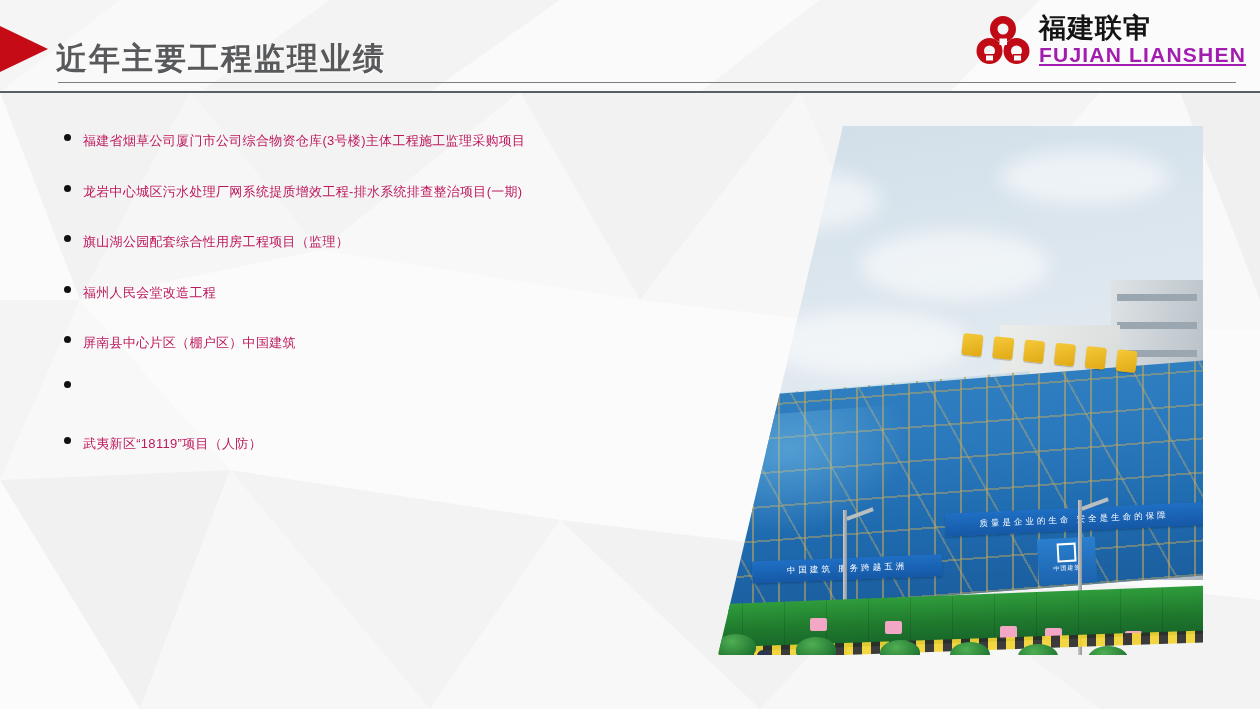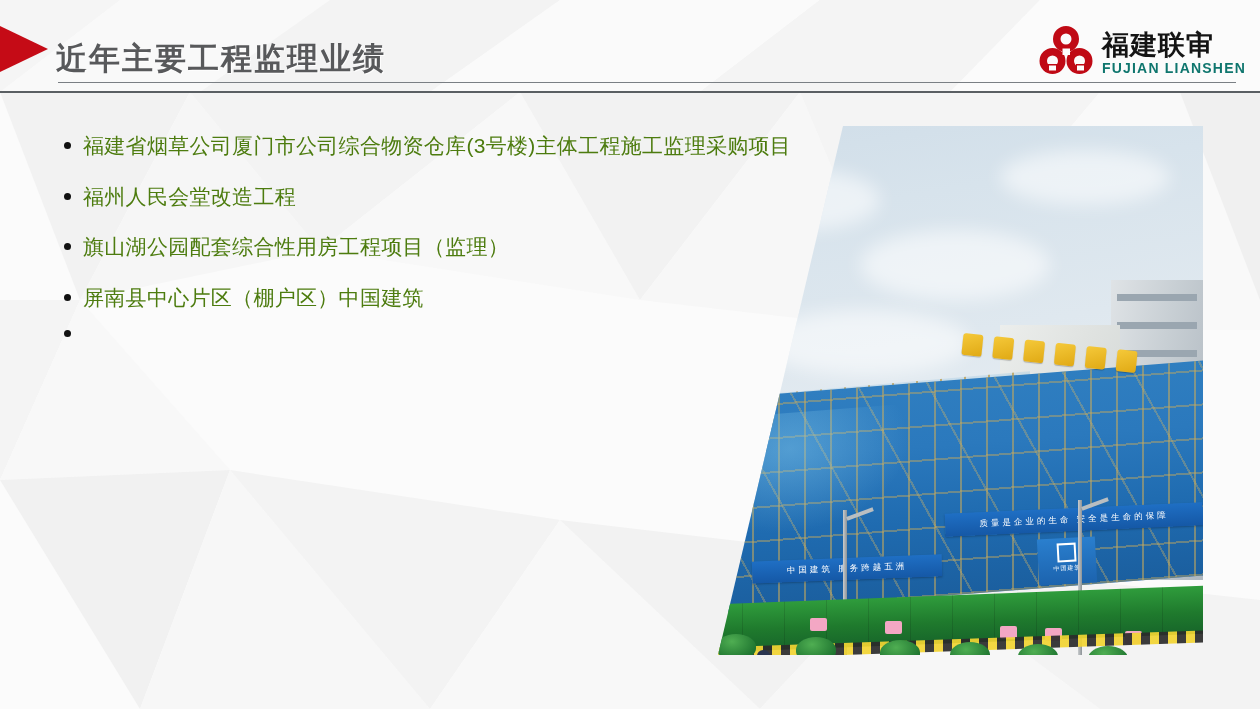--- a/index.html
+++ b/index.html
@@ -67,41 +67,42 @@
     width: 1178px;
     height: 1px;
     background: #7a7f84;
   }
 
   
   .logo {
     position: absolute;
     right: 14px; top: 14px;
     display: flex;
-    align-items: flex-end;
+    align-items: flex-start;
     gap: 8px;
     height: 62px;
   }
   .logo-mark { width: 56px; height: 52px; flex: 0 0 auto; }
   .logo-text { display: flex; flex-direction: column; justify-content: center; }
   .logo-cn {
     font-size: 27px;
     font-weight: bold;
     color: #141414;
     letter-spacing: 1px;
     line-height: 1.08;
     white-space: nowrap;
   }
   .logo-en {
-    font-size: 14px;
+    font-size: 21px;
     font-weight: bold;
-    color: #0f766e;
+    color: #a21caf;
     letter-spacing: 1.2px;
     line-height: 1.1;
     white-space: nowrap;
+    text-decoration: underline;
   }
 
   
   .bullets {
     position: absolute;
     left: 64px; top: 132px;
     width: 740px;
   }
   .bullet-row {
     display: flex;
@@ -110,22 +111,22 @@
   }
   .bullet-dot {
     flex: 0 0 auto;
     width: 7px; height: 7px;
     border-radius: 50%;
     background: #111;
     margin-right: 12px;
     transform: translateY(-4px);
   }
   .bullet-text {
-    font-size: 21px;
-    color: #4d7c0f;
+    font-size: 13px;
+    color: #be185d;
     white-space: nowrap;
     letter-spacing: .3px;
   }
 
   
   .photo {
     position: absolute;
     left: 700px; top: 110px;
     width: 520px; height: 560px;
     clip-path: polygon(143px 16px, 503px 16px, 503px 545px, 18px 545px);
@@ -401,32 +402,40 @@
   </div>
   <div class="header-rule"></div>
 
   <div class="bullets">
     <div class="bullet-row">
       <span class="bullet-dot"></span>
       <span class="bullet-text">福建省烟草公司厦门市公司综合物资仓库(3号楼)主体工程施工监理采购项目</span>
     </div>
     <div class="bullet-row">
       <span class="bullet-dot"></span>
+      <span class="bullet-text">龙岩中心城区污水处理厂网系统提质增效工程-排水系统排查整治项目(一期)</span>
+    </div>
+    <div class="bullet-row">
+      <span class="bullet-dot"></span>
+      <span class="bullet-text">旗山湖公园配套综合性用房工程项目（监理）</span>
+    </div>
+    <div class="bullet-row">
+      <span class="bullet-dot"></span>
       <span class="bullet-text">福州人民会堂改造工程</span>
     </div>
     <div class="bullet-row">
       <span class="bullet-dot"></span>
-      <span class="bullet-text">旗山湖公园配套综合性用房工程项目（监理）</span>
-    </div>
-    <div class="bullet-row">
-      <span class="bullet-dot"></span>
       <span class="bullet-text">屏南县中心片区（棚户区）中国建筑</span>
     </div>
     <div class="bullet-row">
       <span class="bullet-dot"></span>
+    </div>
+    <div class="bullet-row">
+      <span class="bullet-dot"></span>
+      <span class="bullet-text">武夷新区“18119”项目（人防）</span>
     </div>
   </div>
 
   <div class="photo">
     <div class="photo-inner">
 
       <div class="sky"></div>
       <div class="cloud" style="left:30px;  top:60px;  width:150px; height:60px;"></div>
       <div class="cloud" style="left:160px; top:120px; width:190px; height:70px;"></div>
       <div class="cloud" style="left:300px; top:40px;  width:170px; height:55px;"></div>

